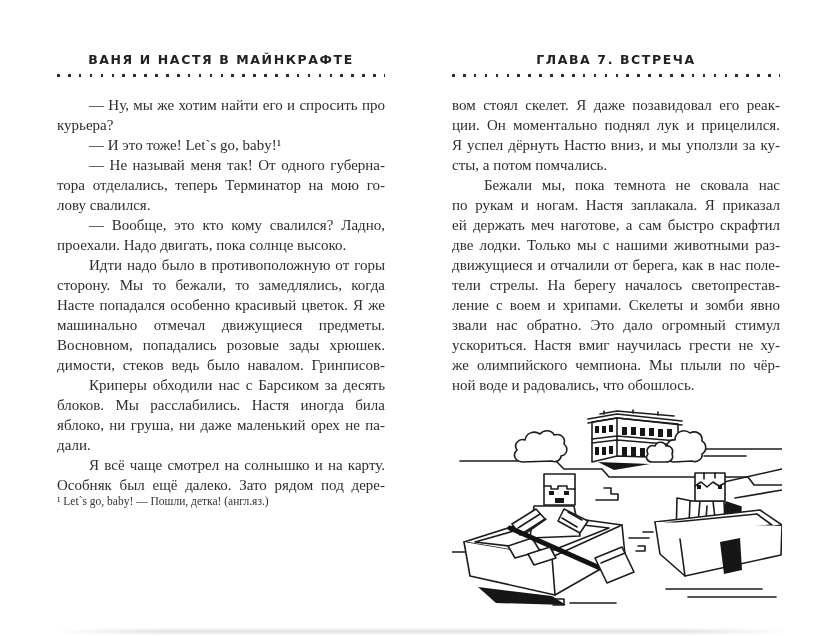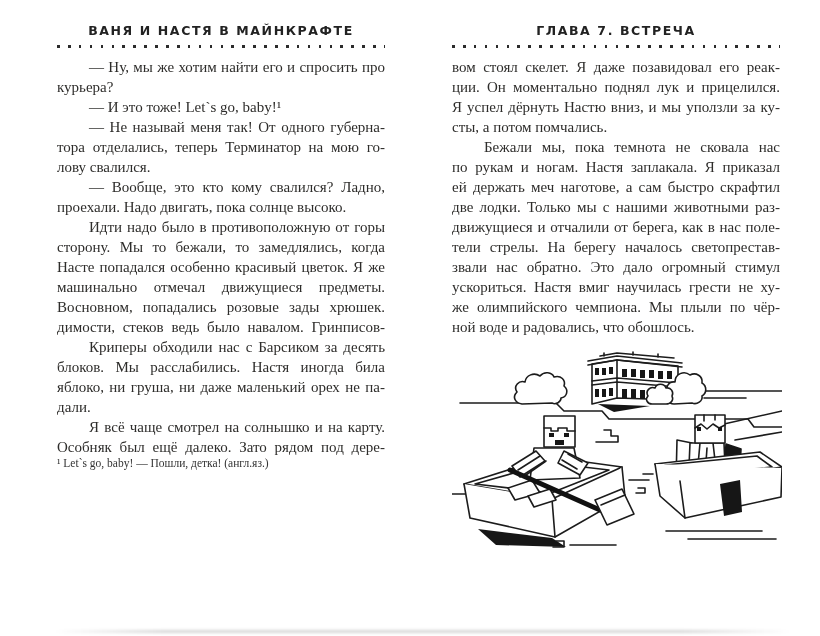--- a/index.html
+++ b/index.html
@@ -6,29 +6,29 @@
   body{
     width:820px;height:636px;position:relative;overflow:hidden;
     background:#ffffff;
     font-family:"Liberation Serif", serif;
     color:#2e2d2b;
   }
   .page{position:absolute;top:0;width:328px;height:636px;}
   .page-left{left:57px;}
   .page-right{left:452px;}
   .running-head{
-    margin-top:23px;height:15px;line-height:15px;
+    margin-top:52px;height:15px;line-height:15px;
     font-family:"DejaVu Sans", sans-serif;font-weight:bold;
     font-size:12.5px;letter-spacing:1.6px;text-align:center;color:#222;
   }
   .dots{
     margin-top:7px;height:3px;
     background-image:repeating-linear-gradient(to right,#2b2b2b 0 2.6px,transparent 2.6px 10.9px);
   }
-  .body-text{margin-top:9px;font-size:15px;line-height:20px;}
+  .body-text{margin-top:18px;font-size:15px;line-height:20px;}
   .para{margin:0;}
   .line{height:20px;text-align:justify;text-align-last:justify;overflow:hidden;white-space:nowrap;}
   .line.last{text-align-last:left;}
   .line.first-ind{text-indent:32px;}
   .footnote{
     font-size:11.5px;color:#333;
   }
   .illustration{margin-top:11px;display:block;}
   .bottom-shadow{
     position:absolute;left:55px;right:30px;bottom:3px;height:3px;
@@ -91,20 +91,21 @@
         <div class="line">Я успел дёрнуть Настю вниз, и мы уползли за ку-</div>
         <div class="line last">сты, а потом помчались.</div>
       </div>
       <div class="para">
         <div class="line first-ind">Бежали мы, пока темнота не сковала нас</div>
         <div class="line">по рукам и ногам. Настя заплакала. Я приказал</div>
         <div class="line">ей держать меч наготове, а сам быстро скрафтил</div>
         <div class="line">две лодки. Только мы с нашими животными раз-</div>
         <div class="line">движущиеся и отчалили от берега, как в нас поле-</div>
         <div class="line">тели стрелы. На берегу началось светопрестав-</div>
+        <div class="line">ление с воем и хрипами. Скелеты и зомби явно</div>
         <div class="line">звали нас обратно. Это дало огромный стимул</div>
         <div class="line">ускориться. Настя вмиг научилась грести не ху-</div>
         <div class="line">же олимпийского чемпиона. Мы плыли по чёр-</div>
         <div class="line last">ной воде и радовались, что обошлось.</div>
       </div>
     </div>
 
   <svg class="illustration" viewBox="0 0 330 215" width="330" height="215" xmlns="http://www.w3.org/2000/svg" aria-label="Чёрно-белая иллюстрация: Ваня и Настя плывут в двух лодках по воде, на заднем плане особняк и кусты">
     <g stroke="#1c1c1c" stroke-width="1.6" fill="none" stroke-linejoin="round" stroke-linecap="round">
 

